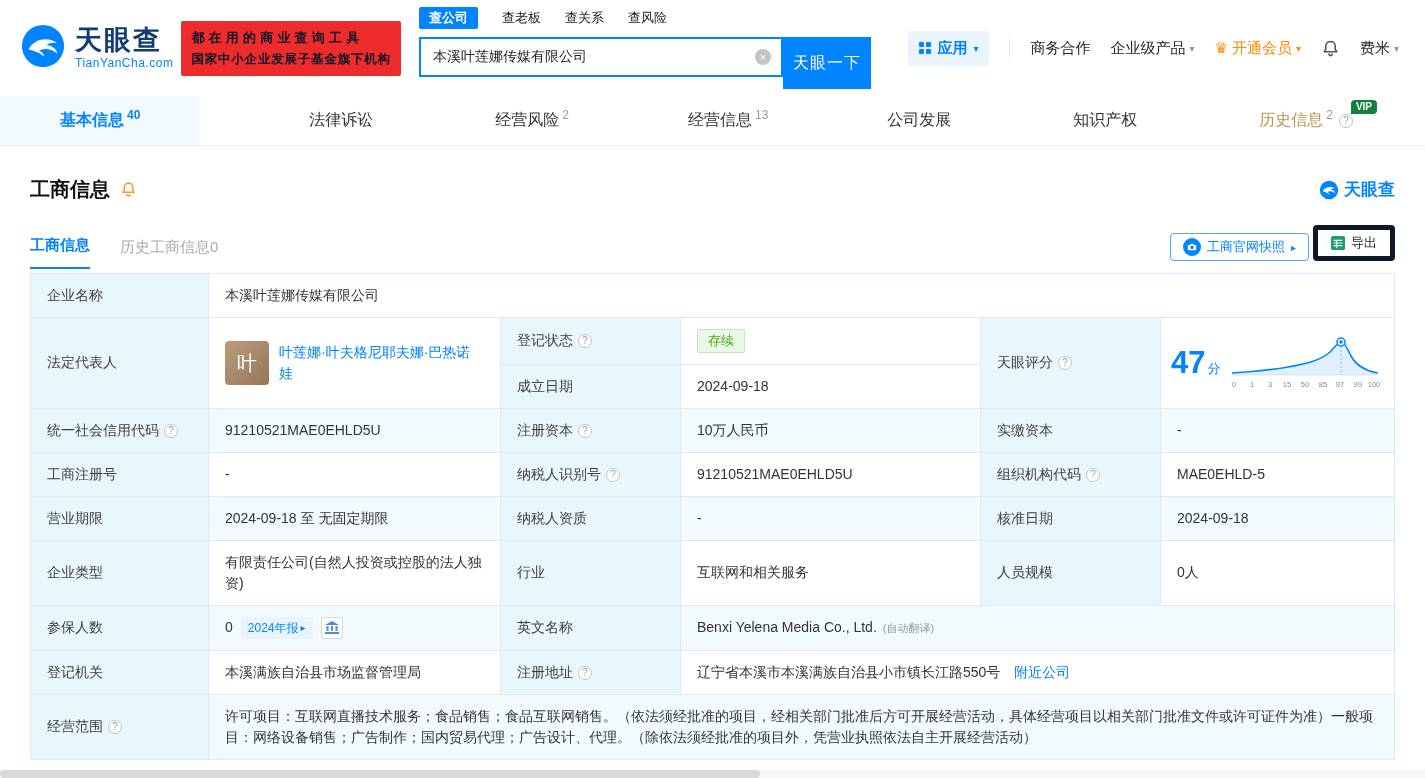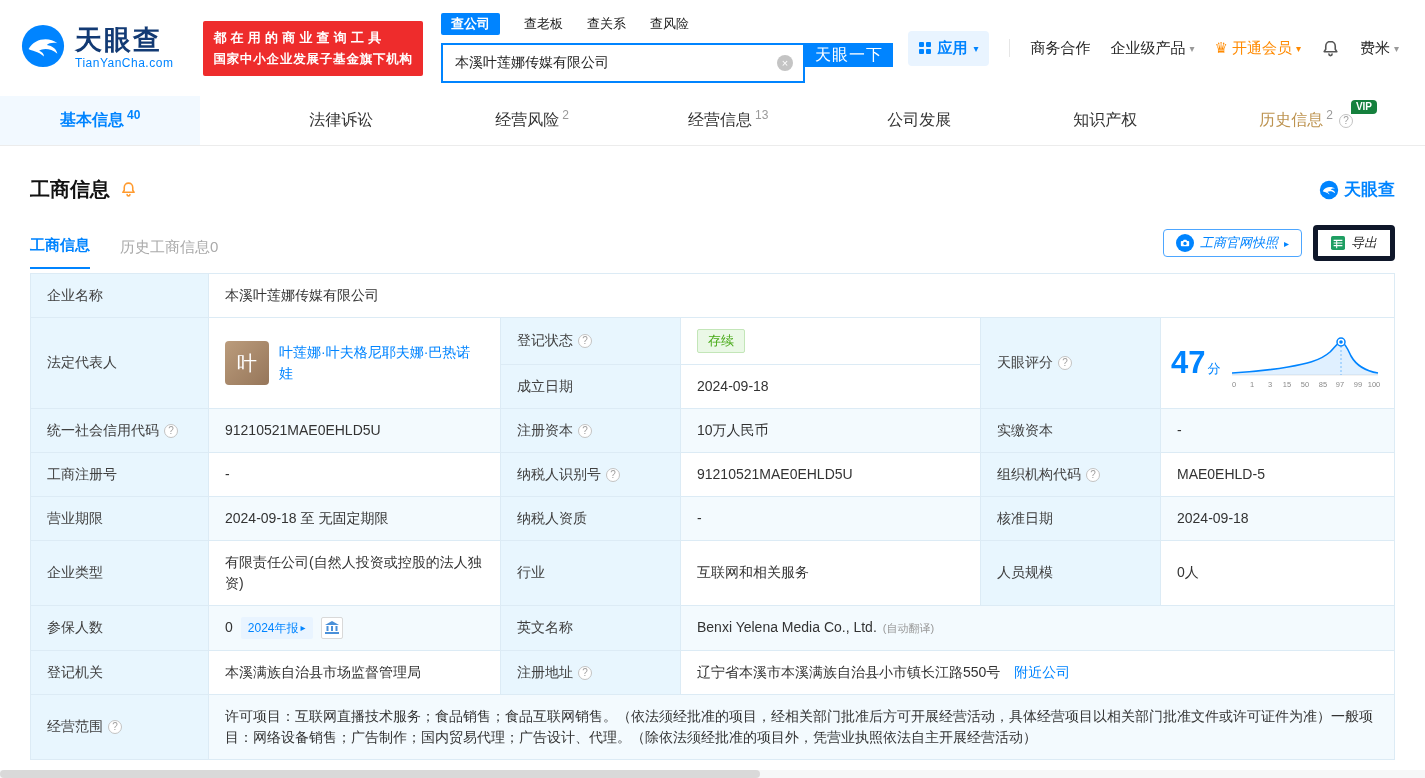--- a/index.html
+++ b/index.html
@@ -6,33 +6,33 @@
   html,body { width:1425px; height:778px; overflow:hidden; background:#fff;
     font-family:"Liberation Sans","DejaVu Sans",sans-serif; color:#333; }
   a { text-decoration:none; }
 
   
   .hdr { display:flex; align-items:center; height:96px; padding:0 26px 0 20px; }
   .logo { display:flex; align-items:center; gap:9px; cursor:pointer; }
   .logo-text { display:flex; flex-direction:column; line-height:1.05; }
   .logo-brand { font-size:27px; font-weight:bold; color:#123a74; letter-spacing:2px; }
   .logo-domain { font-size:12px; color:#0084ff; margin-top:3px; letter-spacing:.5px; }
-  .slogan { margin-left:30px; background:#ee2c2c; color:#ffffff; padding:8px 10px; border-radius:2px; font-weight:bold; }
+  .slogan { margin-left:8px; background:#ee2c2c; color:#0f172a; padding:8px 10px; border-radius:2px; font-weight:bold; }
   .slogan-l1 { font-size:13px; letter-spacing:4.2px; white-space:nowrap; }
   .slogan-l2 { font-size:12.5px; letter-spacing:.8px; margin-top:4px; white-space:nowrap; }
   .search { margin-left:18px; }
   .stabs { display:flex; align-items:center; gap:24px; font-size:13px; }
   .stab { cursor:pointer; color:#222; }
   .stab.active { background:#0084ff; color:#fff; padding:2px 10px; border-radius:2px; font-weight:bold; }
   .srow { display:flex; margin-top:8px; }
   .sbox { position:relative; width:364px; height:40px; border:2px solid #0084ff; background:#fff; display:flex; align-items:center; }
   .sbox input { border:none; outline:none; width:100%; height:100%; padding:0 36px 0 12px; font-size:14px; color:#222; font-family:inherit; }
   .sclear { position:absolute; right:10px; top:50%; transform:translateY(-50%); width:16px; height:16px; border-radius:50%;
     background:#c4c4c4; color:#fff; font-size:11px; line-height:16px; text-align:center; cursor:pointer; }
-  .sbtn { width:88px; height:24px; background:#0084ff; color:#fff; border:none; font-size:16px; letter-spacing:1px; cursor:pointer; font-family:inherit; }
+  .sbtn { width:88px; height:52px; background:#0084ff; color:#fff; border:none; font-size:16px; letter-spacing:1px; cursor:pointer; font-family:inherit; }
   .hnav { margin-left:auto; display:flex; align-items:center; gap:20px; font-size:15px; color:#262626; white-space:nowrap; }
   .apps { display:flex; align-items:center; gap:6px; background:#e9f4ff; color:#0084ff; padding:8px 11px; border-radius:4px; cursor:pointer; font-weight:bold; }
   .gridicon { display:grid; grid-template-columns:5px 5px; grid-template-rows:5px 5px; gap:2px; }
   .gridicon i { background:#0084ff; border-radius:1px; }
   .caret { font-size:10px; }
   .vdiv { width:1px; height:18px; background:#e6e6e6; }
   .hnav-item { cursor:pointer; display:flex; align-items:center; gap:4px; }
   .member { color:#ff8a00; }
   .crown { font-size:15px; }
 
@@ -52,21 +52,21 @@
   
   .content { padding:0 30px; }
   .sec-head { display:flex; align-items:center; margin-top:30px; }
   .sec-title { font-size:20px; font-weight:bold; color:#111; }
   .sec-bell { margin-left:10px; cursor:pointer; display:flex; }
   .wm { margin-left:auto; display:flex; align-items:center; gap:5px; color:#0084ff; font-weight:bold; font-size:17px; }
   .subtabs { display:flex; align-items:flex-end; margin-top:22px; }
   .subtab { font-size:15px; color:#aaa; cursor:pointer; padding-bottom:12px; }
   .subtab.active { color:#0084ff; border-bottom:2px solid #0084ff; font-weight:bold; }
   .subtab + .subtab { margin-left:30px; }
-  .actions { margin-left:auto; display:flex; gap:11px; align-items:center; padding-bottom:8px;font-style:italic; }
+  .actions { margin-left:auto; display:flex; gap:4px; align-items:flex-end; padding-bottom:8px; }
   .btn-snapshot { display:flex; align-items:center; gap:6px; border:1px solid #4da6ff; color:#0084ff; background:#fff;
     padding:4px 12px; border-radius:4px; font-size:13px; cursor:pointer; }
   .camicon { width:18px; height:18px; border-radius:50%; background:#0084ff; display:flex; align-items:center; justify-content:center; }
   .btn-export { display:flex; align-items:center; gap:6px; border:5px solid #0f172a; color:#262626; background:#fff;
     padding:4px 13px; border-radius:4px; font-size:13px; cursor:pointer; }
   .arr { font-size:10px; }
 
   
   table.info { width:100%; border-collapse:collapse; table-layout:fixed; margin-top:4px; font-size:14px; }
   table.info td { border:1px solid #dcebf5; padding:11px 16px; vertical-align:middle; line-height:1.5; word-break:break-all; }

